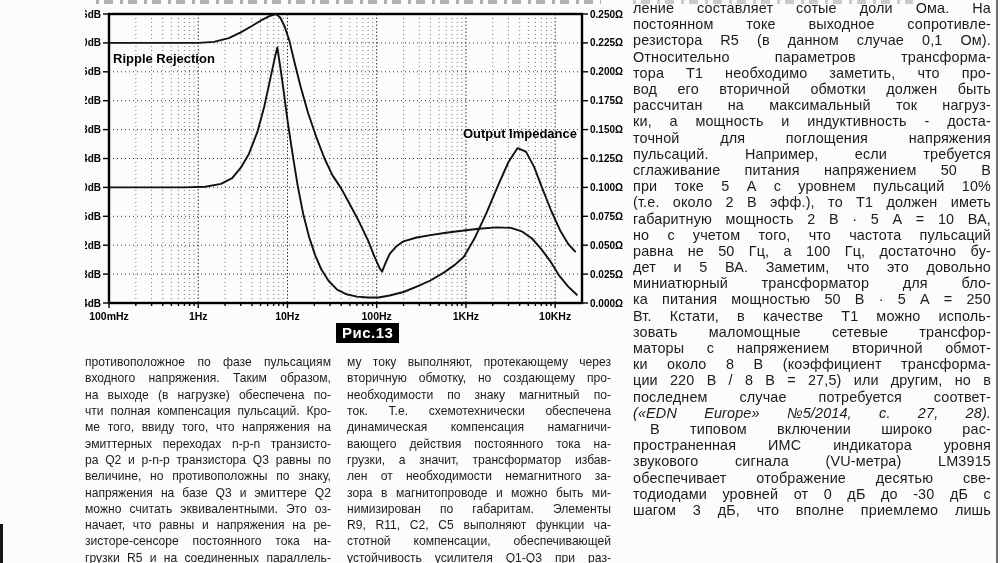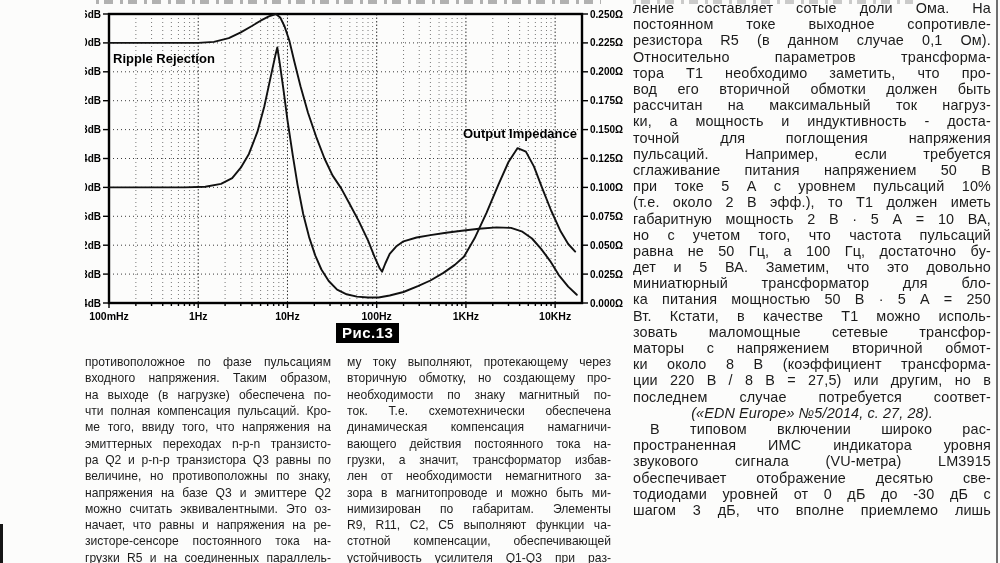--- a/index.html
+++ b/index.html
@@ -27,21 +27,21 @@
   .lab{font:bold 10px "Liberation Sans",sans-serif;fill:#000;}
   .labL{text-anchor:end;}
   .labX{font-size:10.5px;text-anchor:middle;}
   .serieslab{font:bold 13px "Liberation Sans",sans-serif;fill:#000;}
   
   .col{position:absolute;}
   .col1{left:85px;top:354px;width:246px;font-size:12.1px;--lh:16.3px;}
   .col2{left:347px;top:354px;width:264px;font-size:12.1px;--lh:16.3px;}
   .col3{left:633px;top:0px;width:358px;font-size:14.4px;--lh:16.2px;letter-spacing:.15px;}
   .ln{display:flex;justify-content:space-between;align-items:center;height:var(--lh);white-space:pre;}
-  .ln.end{justify-content:center;gap:.28em;}
+  .ln.end{justify-content:space-between;gap:.28em;}
   .ln.it{font-style:italic;}
   .ln.ind{padding-left:17px;}
   
   .smudge{position:absolute;top:0;height:4px;opacity:.42;
     background:repeating-linear-gradient(90deg,#4a4a4a 0 3px,transparent 3px 8px,#4a4a4a 8px 17px,transparent 17px 24px);}
   .smudge-a{left:96px;width:505px;}
   .smudge-b{left:633px;width:280px;opacity:.28;}
   .edge-right{position:absolute;left:996px;top:0;width:2px;height:563px;background:#6f6f6f;}
   .corner-mark{position:absolute;left:0;top:524px;width:3px;height:39px;background:#161616;}
 </style>

